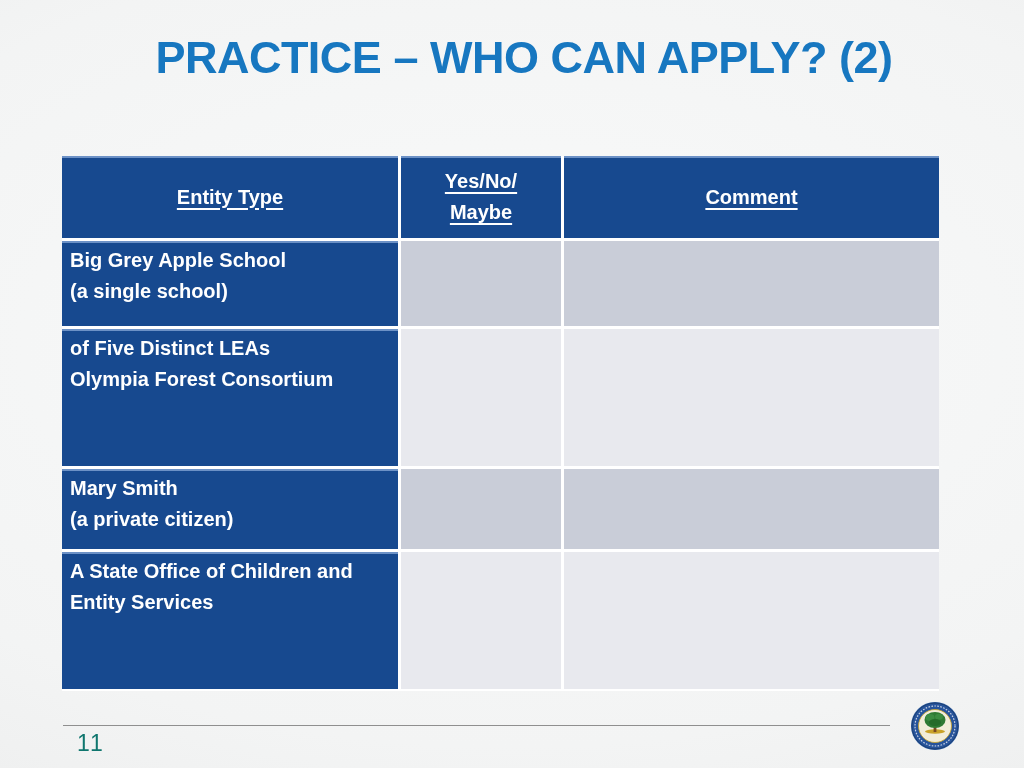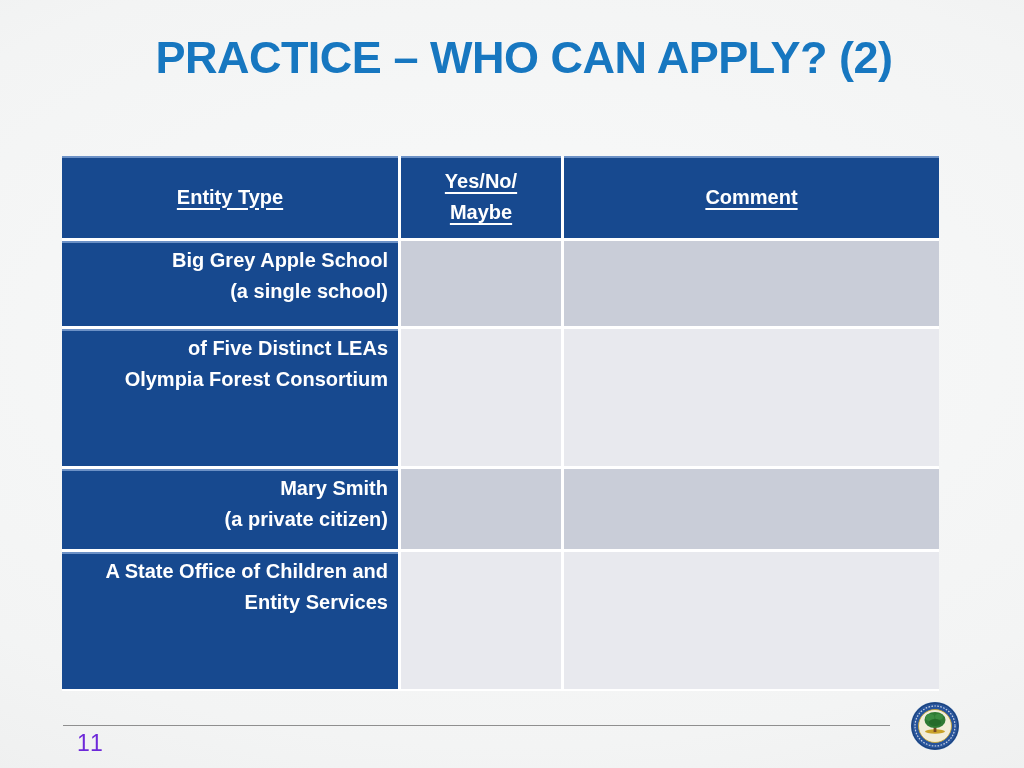--- a/index.html
+++ b/index.html
@@ -37,31 +37,31 @@
   .cell-head {
     display:flex; flex-direction:column;
     align-items:center; justify-content:center;
     text-align:center; line-height:31px;
   }
   .u {
     text-decoration:underline;
     text-underline-offset:4px;
     text-decoration-thickness:2px;
   }
-  .cell-entity { padding:4px 10px 16px 8px; line-height:31px;text-align:right; }
+  .cell-entity { padding:4px 10px 16px 8px; line-height:31px; }
   .cell-gray-a { background:#C9CDD8; }
   .cell-gray-b { background:#E8E9EE; }
 
   .footer-divider {
     position:absolute; left:63px; top:725px;
     width:827px; height:1px; background:#8F8F8F;
   }
   .page-number {
     position:absolute; left:77px; top:730px;
-    font-size:23px; color:#6d28d9; letter-spacing:2px;
+    font-size:23px; color:#0f766e; letter-spacing:2px;
   }
   .seal {
     position:absolute; left:910px; top:701px;
     width:50px; height:50px;
   }
 </style>
 </head>
 <body>
 
 <div class="slide-title">PRACTICE – WHO CAN APPLY? (2)</div>

